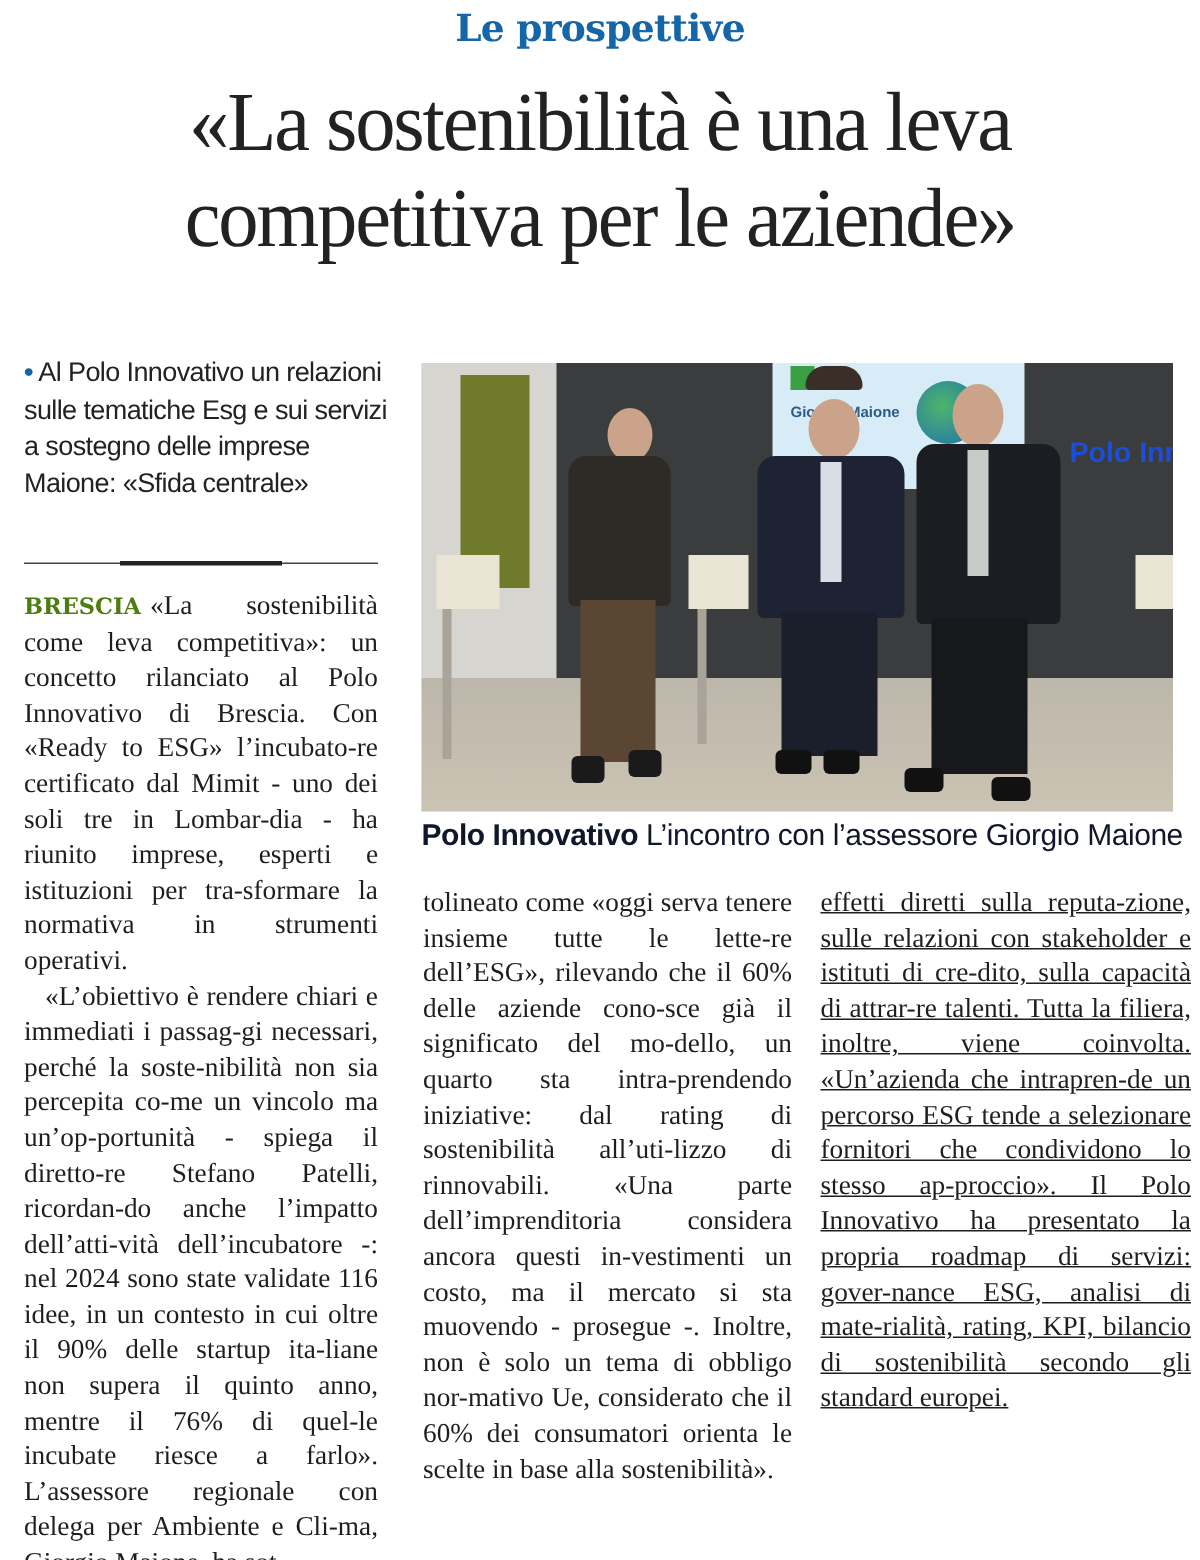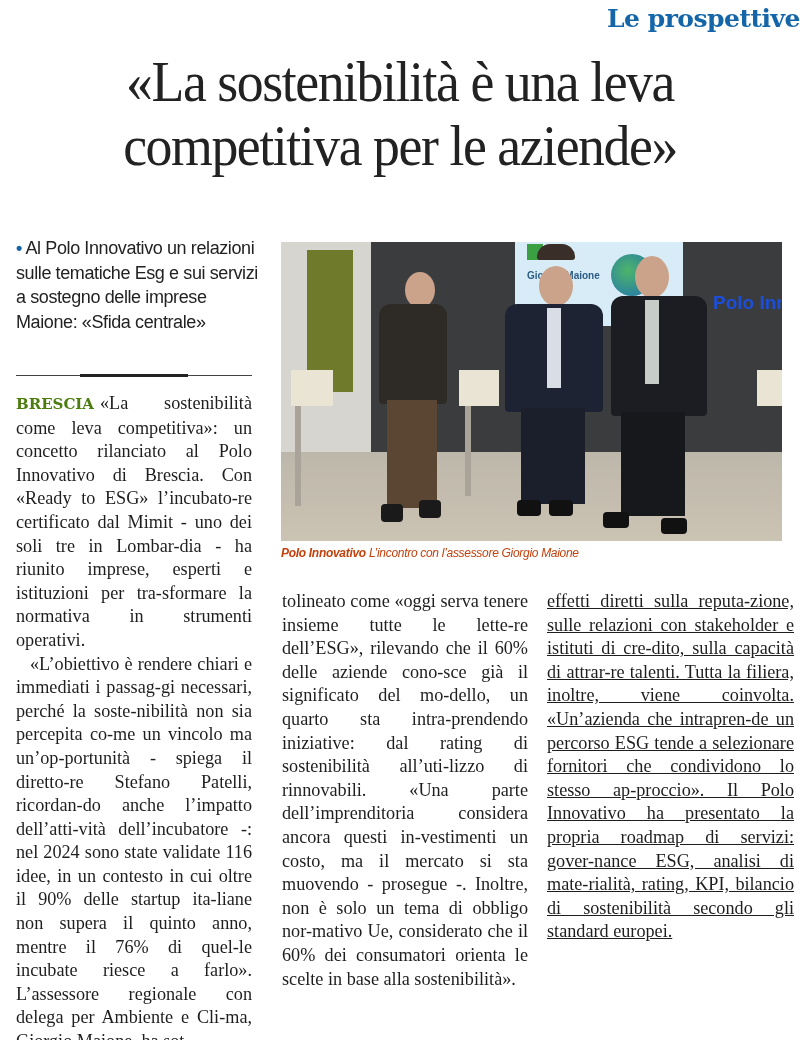--- a/index.html
+++ b/index.html
@@ -10,21 +10,21 @@
       overflow: hidden;
     }
     body {
       position: relative;
       color: #1e1e1e;
       font-family: "Liberation Serif", serif;
     }
     .kicker {
       position: absolute;
       left: 0; right: 0; top: 4px;
-      text-align: right;
+      text-align: center;
       font-family: "DejaVu Serif", serif;
       font-weight: bold;
       font-size: 25px;
       color: #1466a8;
       letter-spacing: -0.5px;
     }
     .headline {
       position: absolute;
       left: 0; right: 0; top: 50px;
       text-align: center;
@@ -106,25 +106,24 @@
     .photo .brand { position: absolute; left: 432px; top: 50px; font-family: "Liberation Sans", sans-serif; font-weight: bold; font-size: 19px; color: #1d4ed8; white-space: nowrap; }
     .photo .chair { position: absolute; background: #e9e4d3; }
     .photo .head { position: absolute; border-radius: 50%; background: #caa38a; }
     .photo .jacket { position: absolute; border-radius: 12px 12px 4px 4px; }
     .photo .legs { position: absolute; }
 
     .caption {
       position: absolute;
       left: 281px; top: 546px;
       font-family: "Liberation Sans", sans-serif;
-      font-size: 12px;
-      color: #c2410c;
+      font-size: 20px;
+      color: #0f172a;
       letter-spacing: -0.3px;
       white-space: nowrap;
-      font-style: italic;
     }
     .caption b { font-weight: bold; }
   </style>
 </head>
 <body>
 
 <div class="kicker">Le prospettive</div>
 
 <div class="headline">
   <div>«La sostenibilità è una leva</div>

